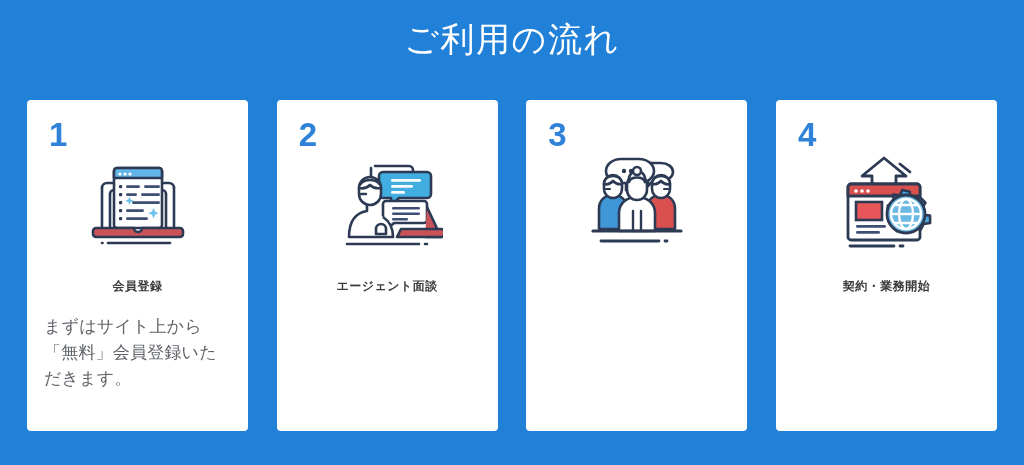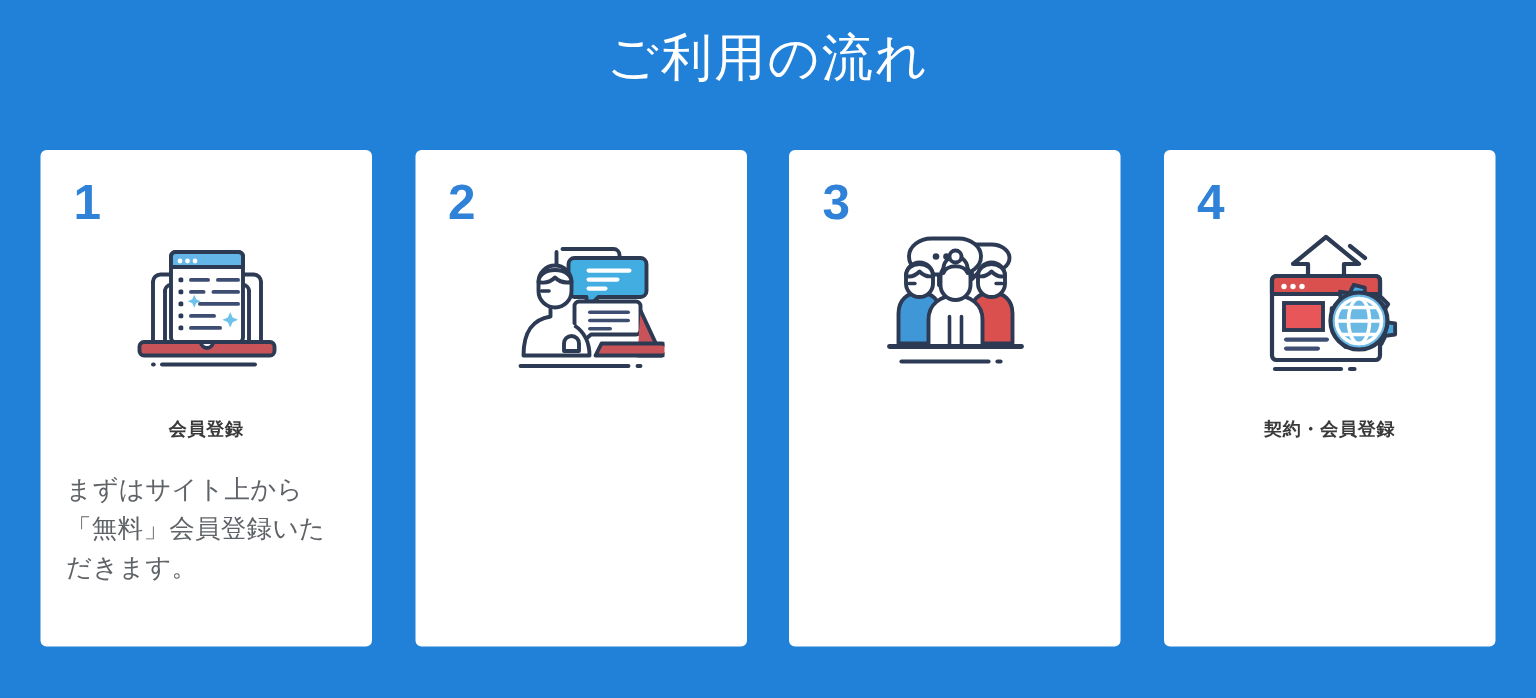--- a/index.html
+++ b/index.html
@@ -173,20 +173,21 @@
           <path d="M28 34 c0 -4 4 -8 11 -8 c7 0 11 4 11 8 c-5 1 -9 -1 -11 -3 c-3 3 -7 4 -11 3 z" fill="#ffffff" stroke="#2d3a54" stroke-width="2.6" stroke-linejoin="round"></path>
           <path d="M30 40 h5" fill="none" stroke="#2d3a54" stroke-width="2.4" stroke-linecap="round"></path>
           <path d="M36 51 v6 c-12 2 -18 10 -18 26 h44 c0 -10 -4 -16 -10 -20" fill="#ffffff" stroke="#2d3a54" stroke-width="2.6" stroke-linejoin="round"></path>
           <path d="M50 70 a5 5 0 0 1 5 5 v5 h-10 v-5 a5 5 0 0 1 5 -5 z" fill="#ffffff" stroke="#2d3a54" stroke-width="2.6" stroke-linejoin="round"></path>
           <g stroke="#2d3a54" stroke-width="2.6" stroke-linecap="round">
             <path d="M16 90 h72"></path>
             <path d="M94 90 h2"></path>
           </g>
         </svg>
       </div>
+      <div class="card-heading">エージェント面談</div>
     </div>
 
     <div class="card">
       <div class="card-number">3</div>
       <div class="card-icon">
         <svg width="108" height="98" viewBox="0 0 108 98">
           <path d="M66 8 a12 9 0 0 1 0 18 h-8 l-5 5 v-5 a12 9 0 0 1 0 -18 z" fill="#ffffff" stroke="#2d3a54" stroke-width="2.6" stroke-linejoin="round" transform="translate(12,2)"></path>
           <path d="M38 6 h18 a15 12 0 0 1 0 24 h-6 l-7 7 v-7 h-5 a15 12 0 0 1 0 -24 z" fill="#ffffff" stroke="#2d3a54" stroke-width="2.6" stroke-linejoin="round"></path>
           <g fill="#2d3a54">
             <circle cx="41" cy="18" r="2.2"></circle>
@@ -243,17 +244,17 @@
           <path d="M74 38 l7 1 3 -6 8 2 0 7 6 4 5 -5 6 6 -4 6 2 7 7 1 0 8 -7 1 -3 6 -8 -2 -5 5 -7 -5 -6 4 -5 -6 4 -6 -2 -7 -7 -1 0 -8 7 -1 z" fill="#4aa8de" stroke="#2d3a54" stroke-width="2.8" stroke-linejoin="round" transform="translate(-14,2) scale(0.92) translate(10,6)"></path>
           <circle cx="76" cy="62" r="19" fill="#6ab9e5" stroke="#2d3a54" stroke-width="2.8"></circle>
           <g fill="none" stroke="#ffffff" stroke-width="2.4">
             <circle cx="76" cy="62" r="15"></circle>
             <ellipse cx="76" cy="62" rx="7" ry="15"></ellipse>
             <path d="M61 62 h30"></path>
             <path d="M64 53 h24 M64 71 h24"></path>
           </g>
         </svg>
       </div>
-      <div class="card-heading">契約・会員登録</div>
+      <div class="card-heading">契約・業務開始</div>
     </div>
 
   </div>
 </div>
 
 </body></html>

